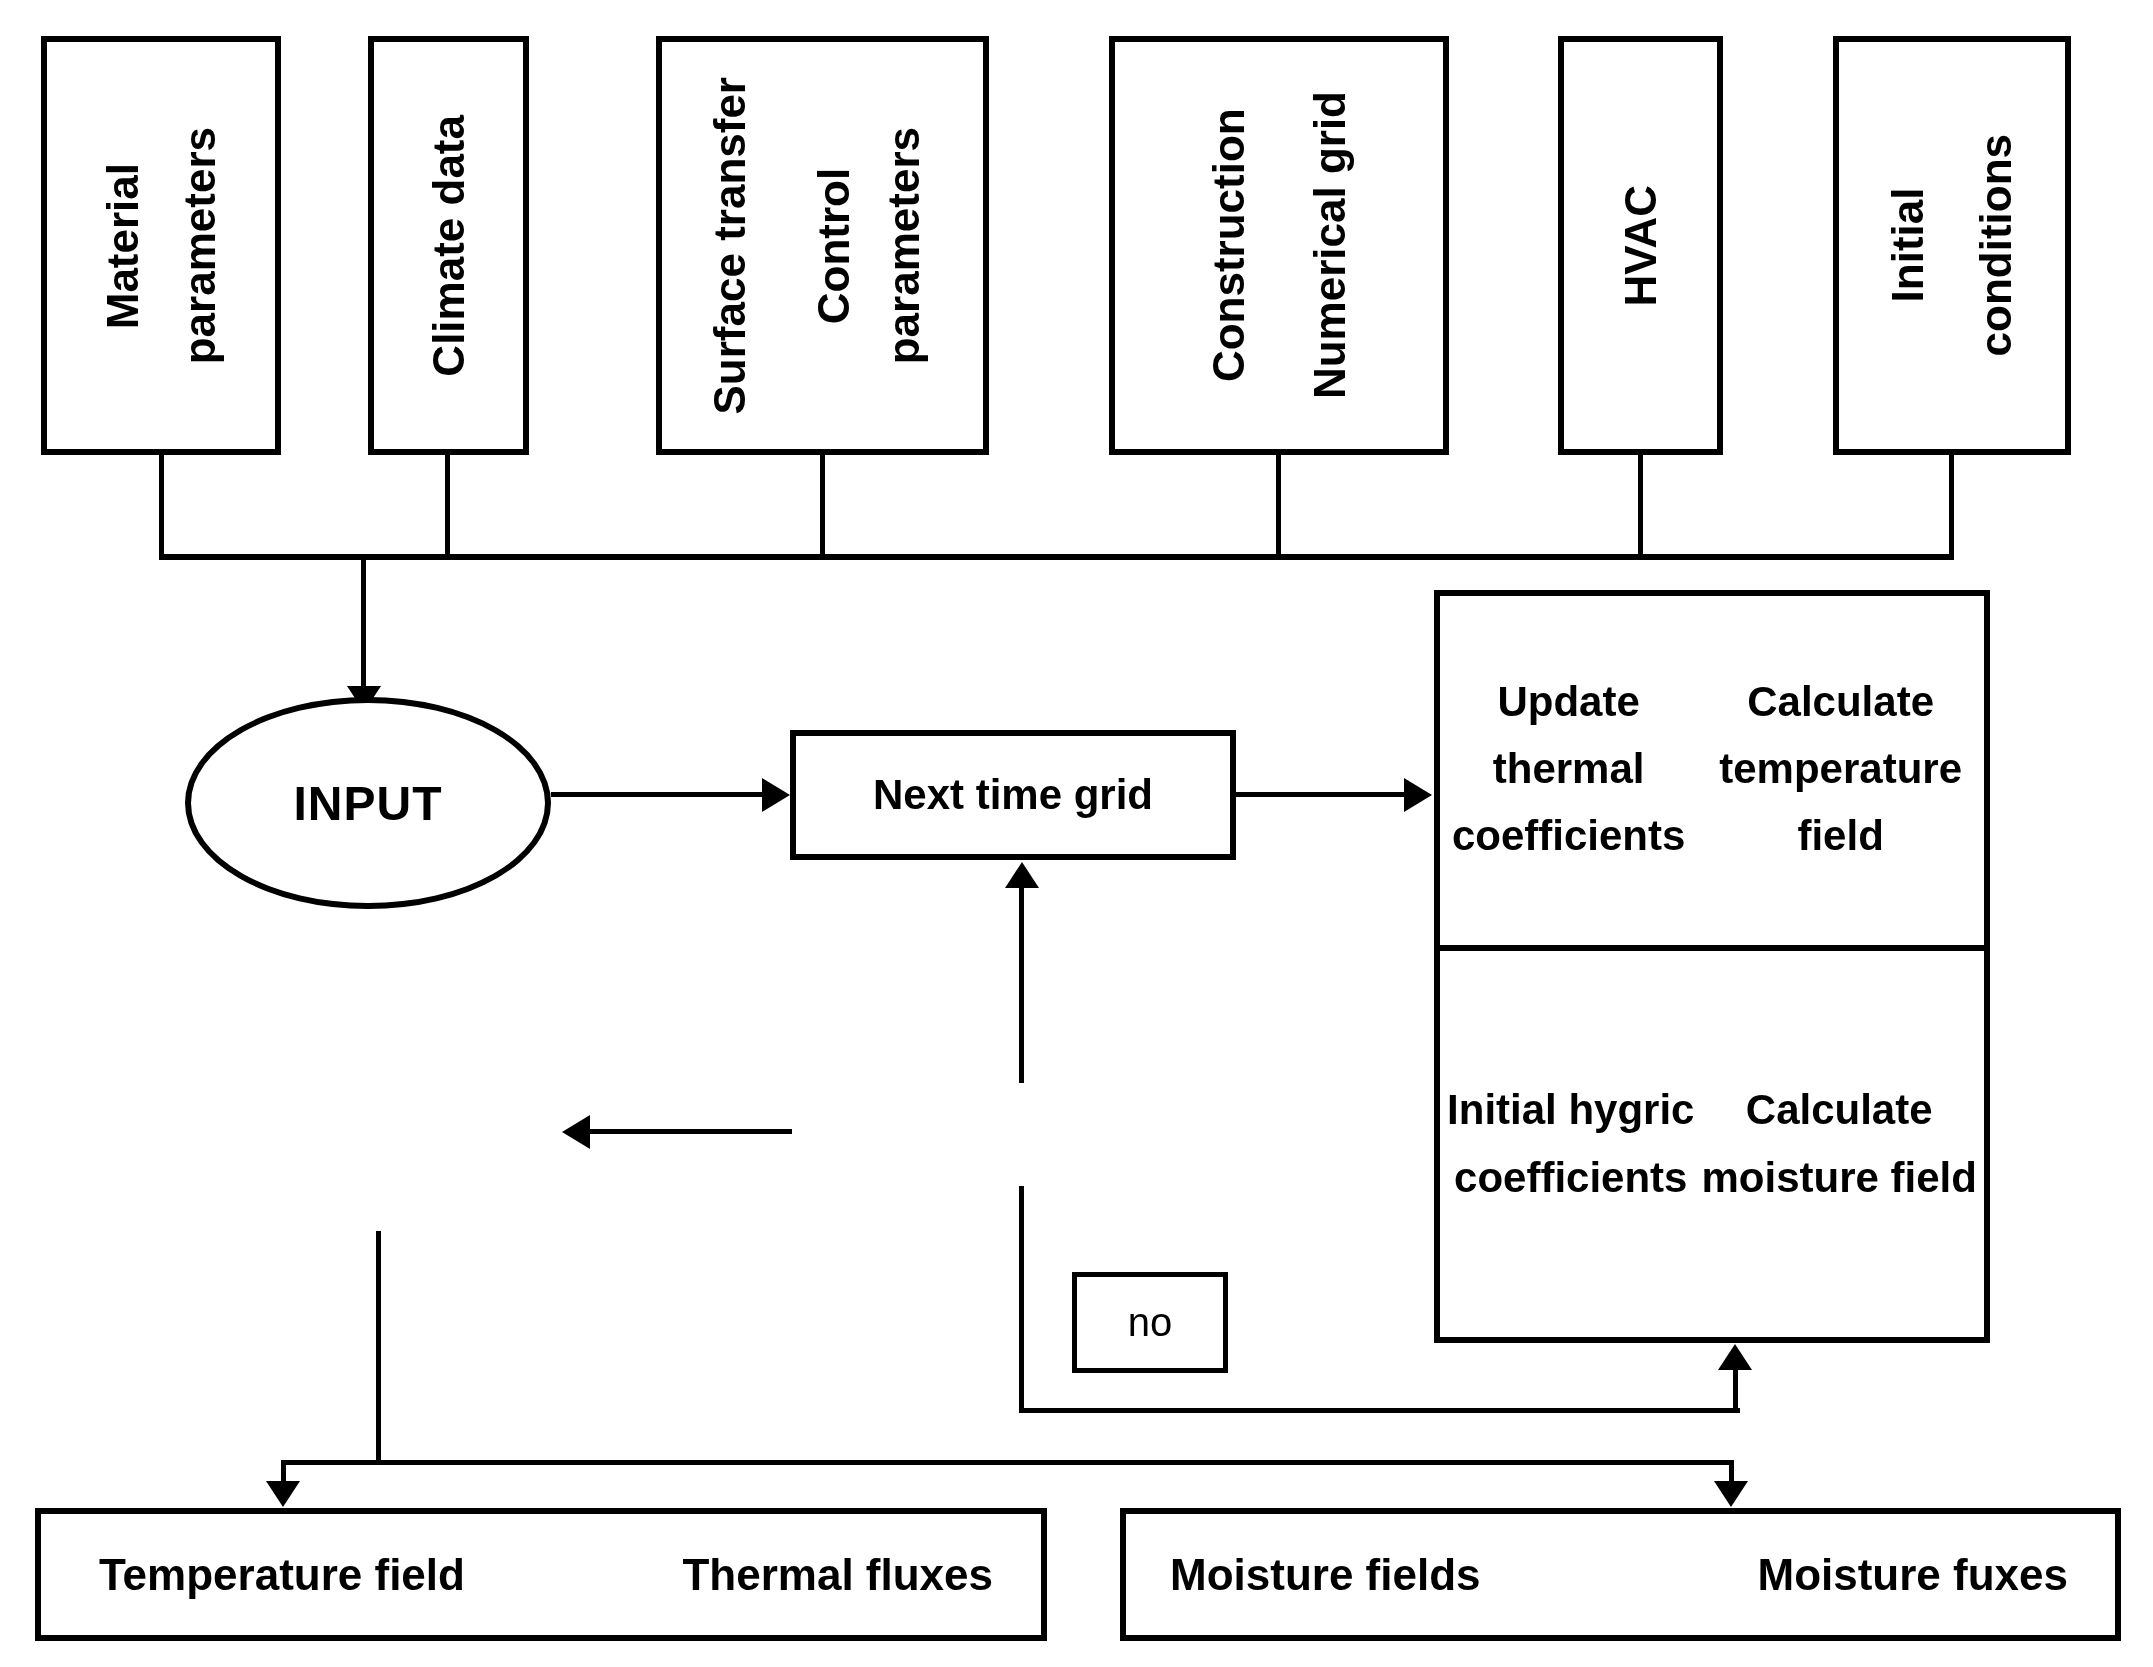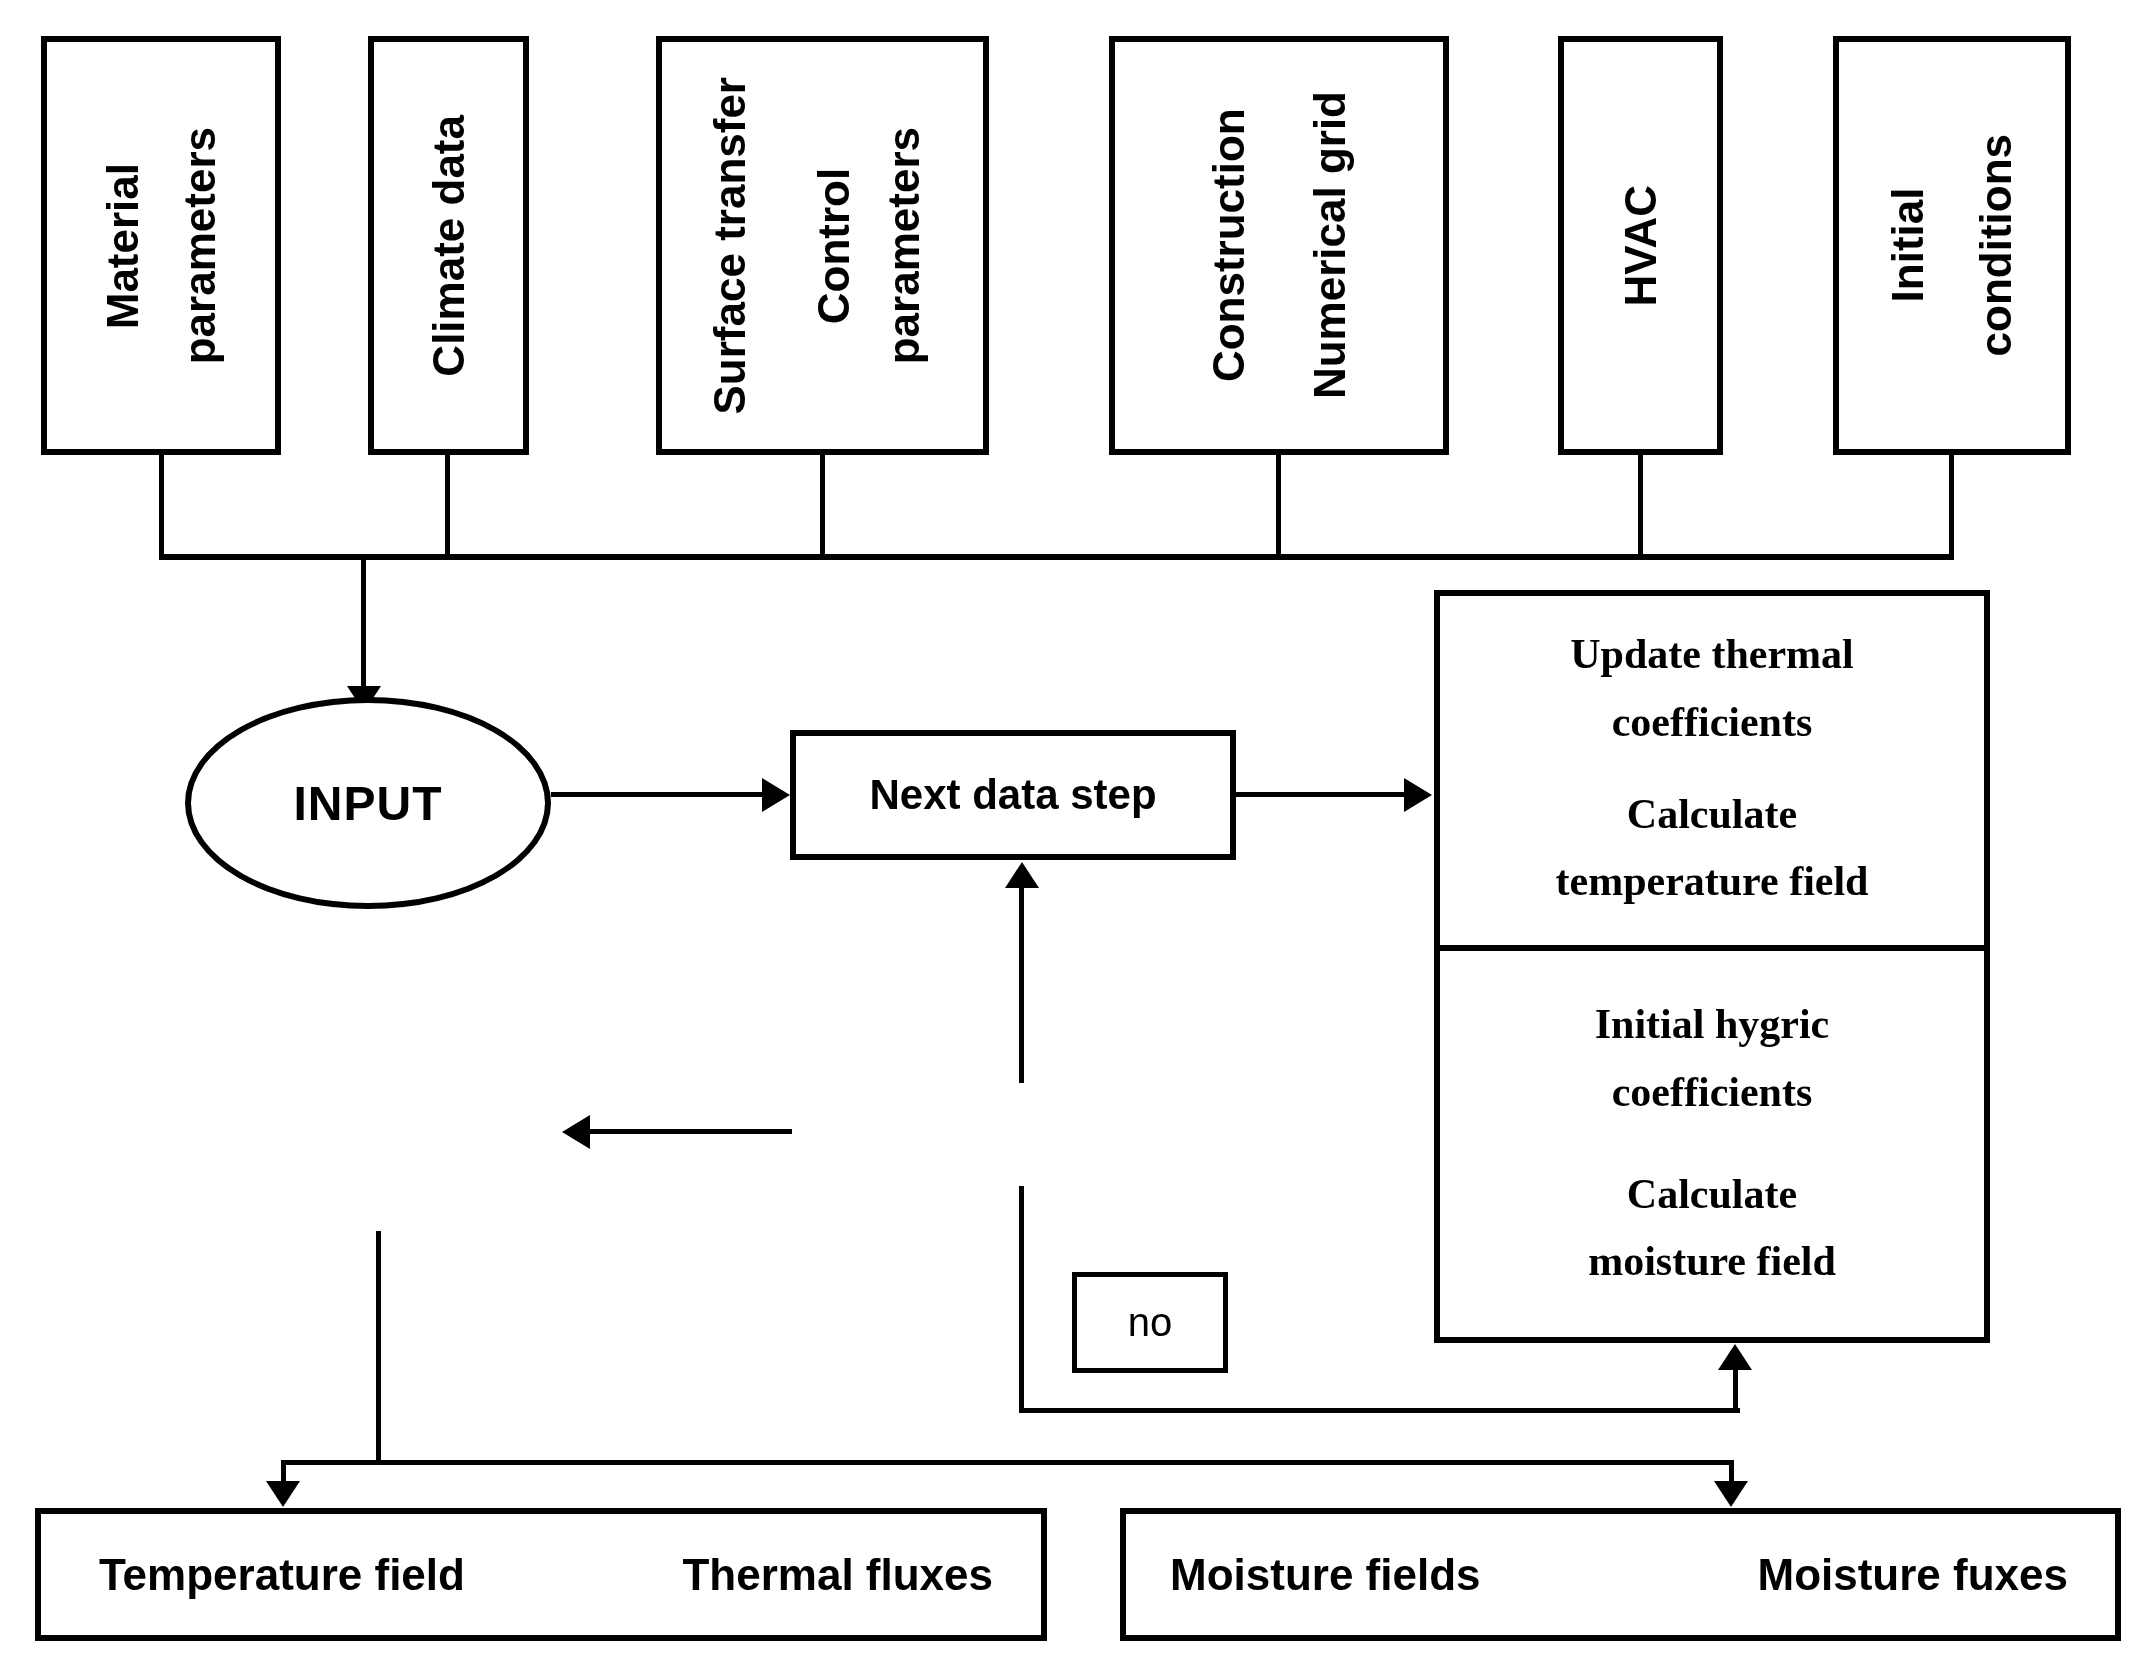--- a/index.html
+++ b/index.html
@@ -36,22 +36,22 @@
   .labelbox{
     display:flex;align-items:center;justify-content:center;
     font-weight:700;font-size:42px;text-align:center;
   }
   .smallbox{
     position:absolute;border:5px solid #000;background:#fff;box-sizing:border-box;
     display:flex;align-items:center;justify-content:center;
     font-weight:400;font-size:40px;
   }
   .panel-section{
-    position:absolute;left:0;right:0;display:flex;flex-direction:column;
-    justify-content:space-evenly;align-items:center;font-family:Liberation Serif, serif;
+    position:absolute;left:0;right:0;display:flex;flex-direction:row;
+    justify-content:space-evenly;align-items:center;
   }
   .panel-text{
     font-weight:700;font-size:42px;line-height:1.6;text-align:center;white-space:pre-line;
   }
   .resultbox{
     top:1508px;height:133px;display:flex;flex-direction:row;align-items:center;
     justify-content:space-between;font-weight:700;font-size:44px;
   }
 </style>
 </head>
@@ -101,21 +101,21 @@
   <div class="ah ah-down" style="left:347px;top:686px;"></div>
 
   <div class="ellipse" style="left:185px;top:697px;width:366px;height:212px;">
     <span>INPUT</span>
   </div>
 
   <div class="hline" style="left:551px;top:792px;width:214px;height:5px;"></div>
   <div class="ah ah-right" style="left:762px;top:778px;"></div>
 
   <div class="box labelbox" style="left:790px;top:730px;width:446px;height:130px;">
-    <span>Next data step</span>
+    <span>Next time grid</span>
   </div>
 
   <div class="hline" style="left:1236px;top:792px;width:172px;height:5px;"></div>
   <div class="ah ah-right" style="left:1404px;top:778px;"></div>
 
   <div class="box" style="left:1434px;top:590px;width:556px;height:753px;">
     <div class="panel-section" style="top:0;height:345px;">
       <div class="panel-text">Update thermal
 coefficients</div>
       <div class="panel-text">Calculate

